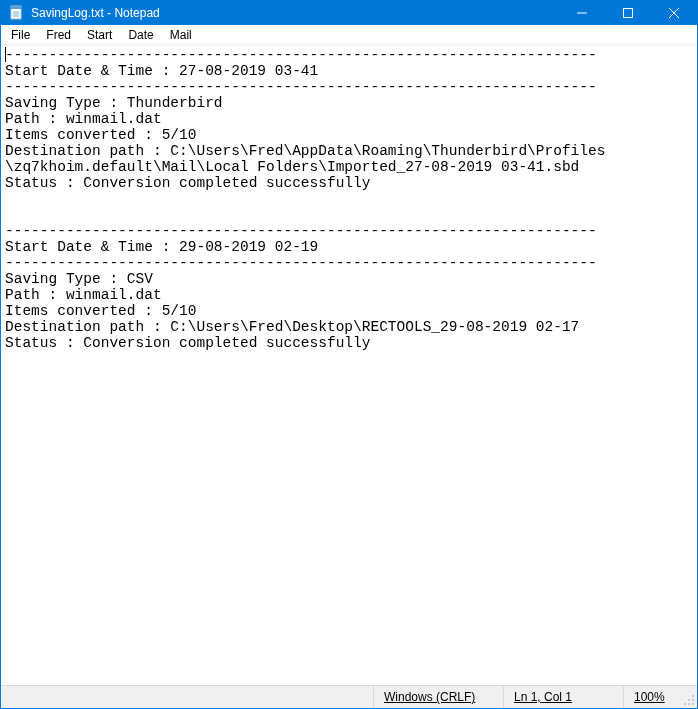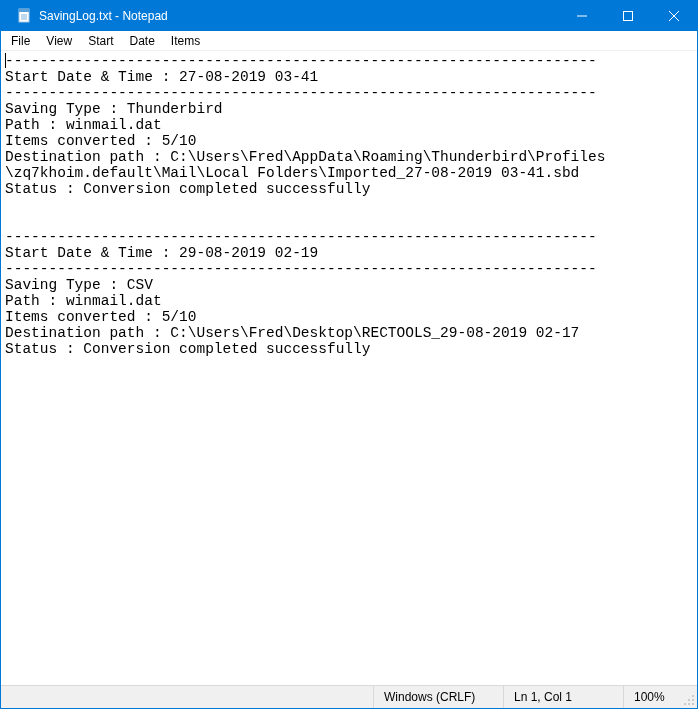--- a/index.html
+++ b/index.html
@@ -12,28 +12,27 @@
     overflow: hidden;
   }
   .window {
     width: 698px; height: 709px;
     border: 1px solid #0078d7;
     display: flex;
     flex-direction: column;
     background: #fff;
   }
   .titlebar {
-    height: 30px;
+    height: 24px;
     background: #0078d7;
     color: #fff;
     display: flex;
     align-items: center;
     font-size: 12px;
     user-select: none;
-    padding-left: 8px;
   }
   .titlebar .app-icon {
     width: 16px; height: 16px;
     margin: 0 6px 0 8px;
     display: flex; align-items: center; justify-content: center;
   }
   .titlebar .title {
     flex: 1;
     white-space: nowrap;
     overflow: hidden;
@@ -96,20 +95,21 @@
     align-items: stretch;
     font-size: 12px;
     color: #000;
   }
   .statusbar .spacer { flex: 1; border-right: 1px solid #d9d9d9; }
   .statusbar .cell {
     display: flex;
     align-items: center;
     padding: 0 10px;
     border-right: 1px solid #d9d9d9;
+    text-decoration: underline;
   }
   .statusbar .cell.encoding { width: 130px; }
   .statusbar .cell.position { width: 120px; text-align: right; }
   .statusbar .cell.zoom { width: 55px; border-right: none; text-align: center; }
   .statusbar .grip {
     width: 18px;
     display: flex;
     align-items: flex-end;
     justify-content: flex-end;
     padding: 2px;
@@ -146,24 +146,24 @@
         <svg width="10" height="10" viewBox="0 0 10 10">
           <line x1="0" y1="0" x2="10" y2="10" stroke="#fff" stroke-width="1"></line>
           <line x1="10" y1="0" x2="0" y2="10" stroke="#fff" stroke-width="1"></line>
         </svg>
       </div>
     </div>
   </div>
 
   <div class="menubar">
     <div class="menu-item">File</div>
-    <div class="menu-item">View</div>
+    <div class="menu-item">Fred</div>
     <div class="menu-item">Start</div>
     <div class="menu-item">Date</div>
-    <div class="menu-item">Items</div>
+    <div class="menu-item">Mail</div>
   </div>
 
   <div class="text-area"><span class="caret"></span><span>--------------------------------------------------------------------
 Start Date &amp; Time : 27-08-2019 03-41
 --------------------------------------------------------------------
 Saving Type : Thunderbird
 Path : winmail.dat
 Items converted : 5/10
 Destination path : C:\Users\Fred\AppData\Roaming\Thunderbird\Profiles
 \zq7khoim.default\Mail\Local Folders\Imported_27-08-2019 03-41.sbd

